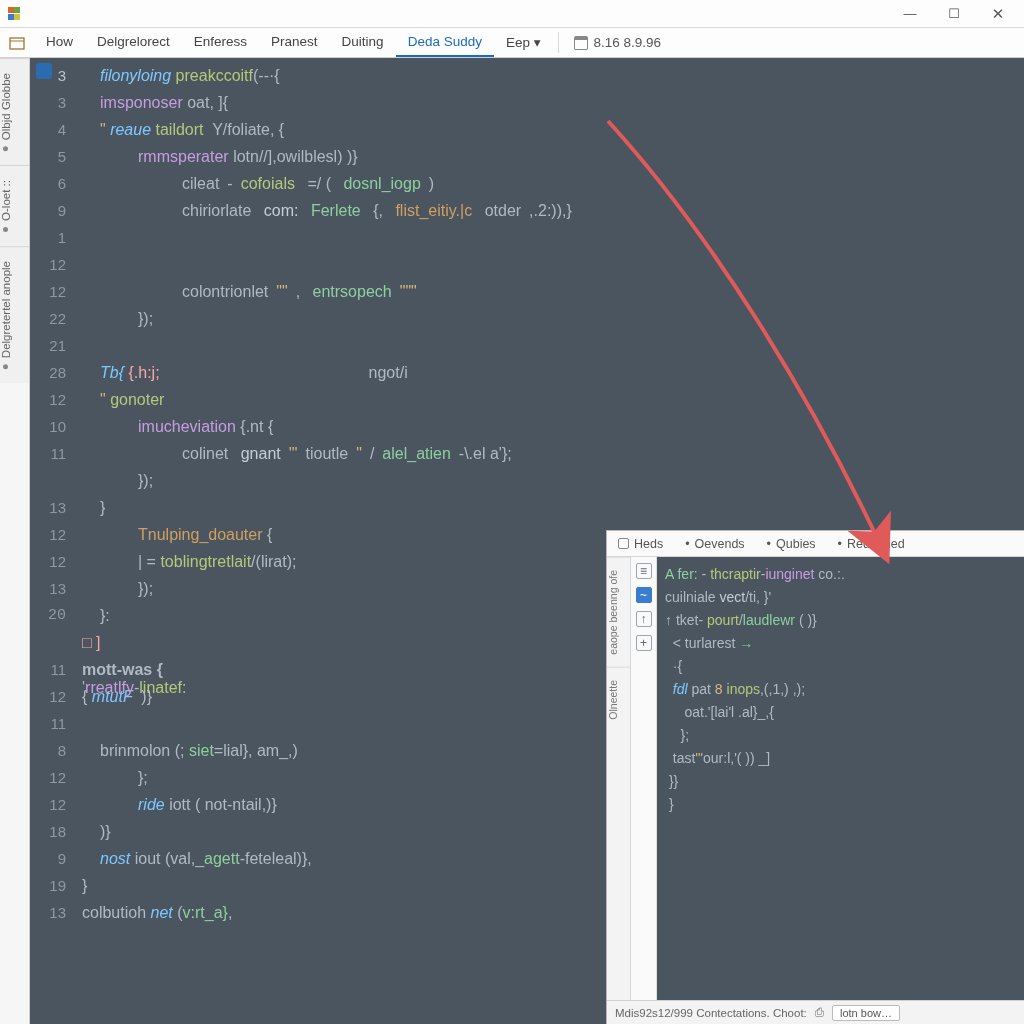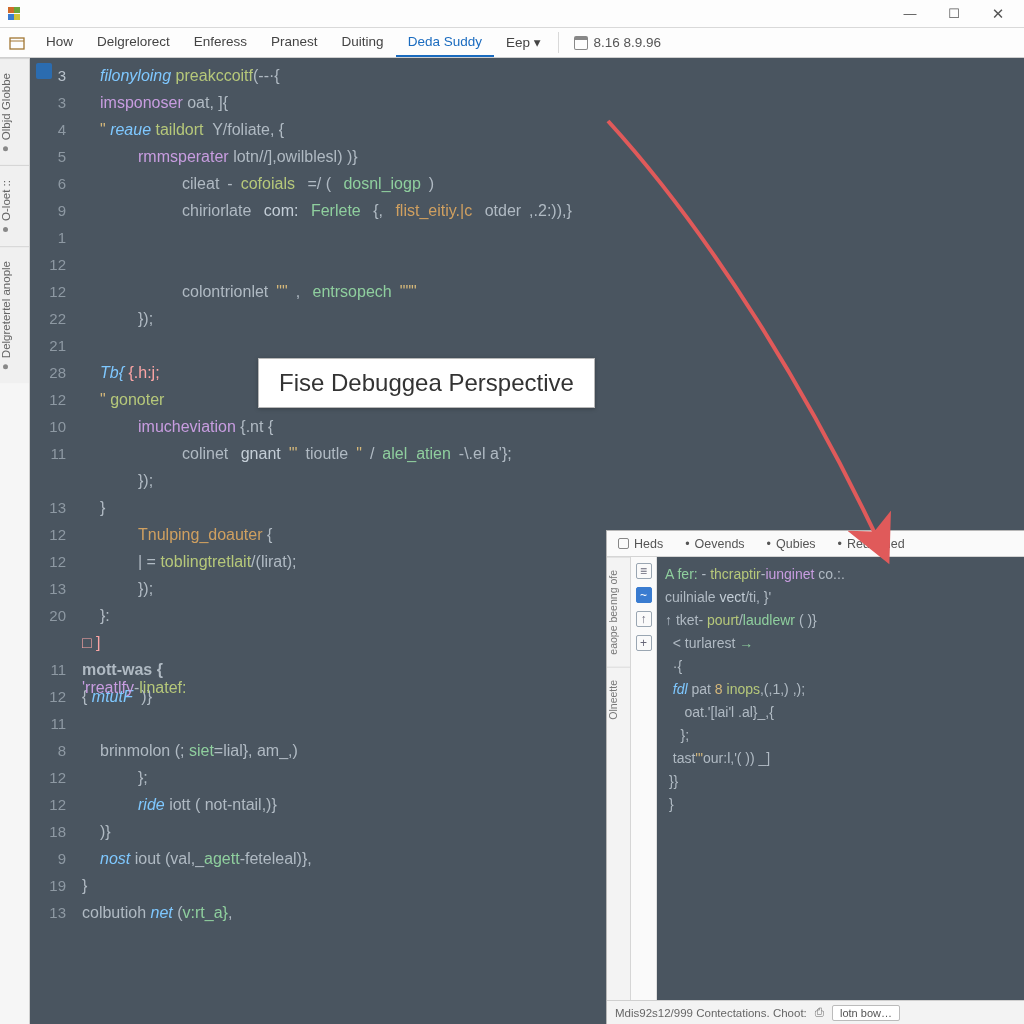--- a/index.html
+++ b/index.html
@@ -138,21 +138,21 @@
         <div class="line" style="position: absolute; right: 0px; left: 0px; top: 274px;">21</div>
         <div class="line" style="position: absolute; right: 0px; left: 0px; top: 301px;">28</div>
         <div class="line" style="position: absolute; right: 0px; left: 0px; top: 328px;">12</div>
         <div class="line" style="position: absolute; right: 0px; left: 0px; top: 355px;">10</div>
         <div class="line" style="position: absolute; right: 0px; left: 0px; top: 382px;">11</div>
         <div class="line" style="position: absolute; right: 0px; left: 0px; top: 409px;"></div>
         <div class="line" style="position: absolute; right: 0px; left: 0px; top: 436px;">13</div>
         <div class="line" style="position: absolute; right: 0px; left: 0px; top: 463px;">12</div>
         <div class="line" style="position: absolute; right: 0px; left: 0px; top: 490px;">12</div>
         <div class="line" style="position: absolute; right: 0px; left: 0px; top: 517px;">13</div>
-        <div class="line" style="position: absolute; right: 0px; left: 0px; top: 544px;">20</div>
+        <div class="line" style="position: absolute; right: 0px; left: 0px; top: 544px; font-family: Liberation Mono, monospace;">20</div>
         <div class="line" style="position: absolute; right: 0px; left: 0px; top: 571px;"></div>
         <div class="line" style="position: absolute; right: 0px; left: 0px; top: 598px;">11</div>
         <div class="line" style="position: absolute; right: 0px; left: 0px; top: 625px;">12</div>
         <div class="line" style="position: absolute; right: 0px; left: 0px; top: 652px;">11</div>
         <div class="line" style="position: absolute; right: 0px; left: 0px; top: 679px;">8</div>
         <div class="line" style="position: absolute; right: 0px; left: 0px; top: 706px;">12</div>
         <div class="line" style="position: absolute; right: 0px; left: 0px; top: 733px;">12</div>
         <div class="line" style="position: absolute; right: 0px; left: 0px; top: 760px;">18</div>
         <div class="line" style="position: absolute; right: 0px; left: 0px; top: 787px;">9</div>
         <div class="line" style="position: absolute; right: 0px; left: 0px; top: 814px;">19</div>
@@ -187,21 +187,20 @@
         <div class="line i1" style="position: absolute; left: 0px; top: 679px;"><span class="c-id">brinmolon </span><span class="c-pun">(; </span><span class="c-type">siet</span><span class="c-pun">=</span><span class="c-id">lial</span><span class="c-pun">}, am_,)</span></div>
         <div class="line i2" style="position: absolute; left: 0px; top: 706px;"><span class="c-pun">};</span></div>
         <div class="line i2" style="position: absolute; left: 0px; top: 733px;"><span class="c-kw">ride </span><span class="c-id">iott </span><span class="c-pun">( </span><span class="c-id">not</span><span class="c-pun">-</span><span class="c-id">ntail</span><span class="c-pun">,)}</span></div>
         <div class="line i1" style="position: absolute; left: 0px; top: 760px;"><span class="c-pun">)}</span></div>
         <div class="line i1" style="position: absolute; left: 0px; top: 787px;"><span class="c-kw">nost </span><span class="c-id">iout </span><span class="c-pun">(</span><span class="c-id">val</span><span class="c-pun">,_</span><span class="c-type">agett</span><span class="c-pun">-</span><span class="c-id">feteleal</span><span class="c-pun">)},</span></div>
         <div class="line i0" style="position: absolute; left: 0px; top: 814px;"><span class="c-pun">}</span></div>
         <div class="line i0" style="position: absolute; left: 0px; top: 841px;"><span class="c-id">colbutioh </span><span class="c-kw">net </span><span class="c-pun">(</span><span class="c-type">v:rt_a}</span><span class="c-pun">,</span></div>
         <div class="line i0" style="position: absolute; left: 0px; top: 868px;"><span class="c-pun"></span></div>
       </div>
 
-    <div class="callout">Fise Debuggea Perspective</div>
 
     <svg class="arrow-svg" width="480" height="500">
       <defs>
         <marker id="ah" markerWidth="14" markerHeight="14" refX="10" refY="6" orient="auto">
           <path d="M0,0 L12,6 L0,12 L3,6 z" fill="#e05a5a"></path>
         </marker>
       </defs>
       <path d="M158,28 C 260,140 360,300 436,464" stroke="#e05a5a" stroke-width="4" fill="none" marker-end="url(#ah)"></path>
     </svg>
 

